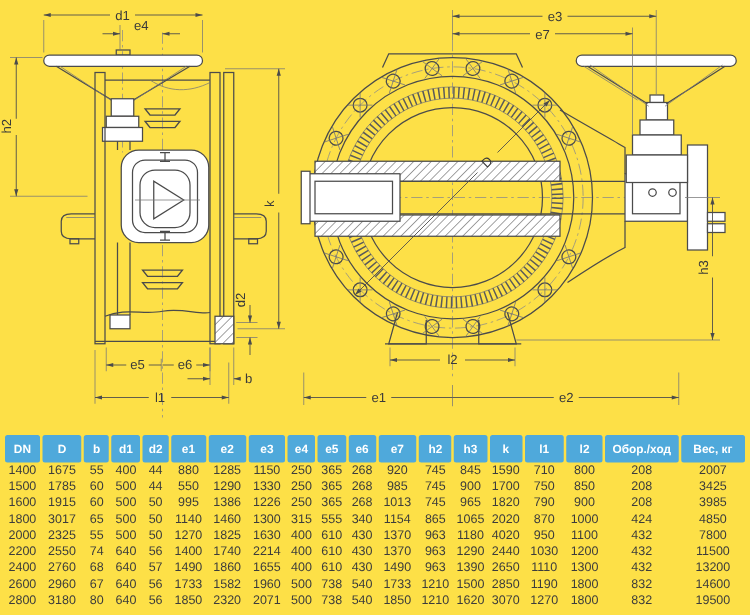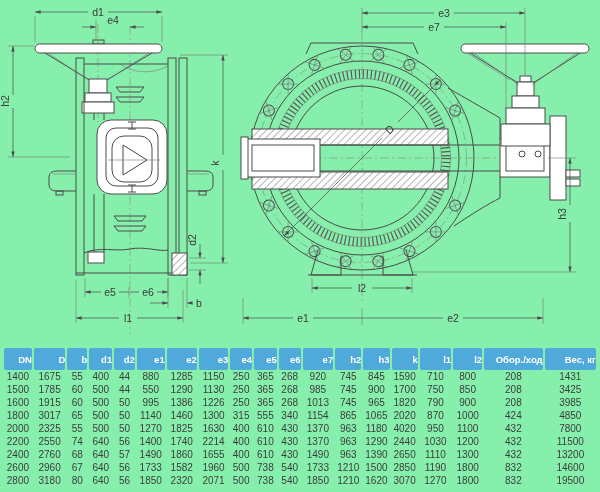--- a/index.html
+++ b/index.html
@@ -1,29 +1,29 @@
 <!DOCTYPE html>
 <html><head>
 <meta charset="utf-8">
 <style>
   html,body{margin:0;padding:0;background:#fff;}
-  .page{width:600px;height:492px;background:#86efac;position:relative;overflow:hidden;
+  .page{width:600px;height:492px;background:#fde047;position:relative;overflow:hidden;
         font-family:"Liberation Sans",sans-serif;}
   .drawing-wrap{width:600px;height:346px;}
   svg text{font-family:"Liberation Sans",sans-serif;font-size:10.5px;fill:#3a3a3a;}
   .ln{stroke:#4b4b4b;stroke-width:1;fill:none;}
   .lnw{stroke:#4b4b4b;stroke-width:1;fill:#fff;}
   .thin{stroke:#777;stroke-width:0.6;fill:none;}
   .cl{stroke:#8a8a8a;stroke-width:0.6;fill:none;stroke-dasharray:9 3 2 3;}
   .dim{stroke:#4b4b4b;stroke-width:0.7;fill:none;}
   .hatchfill{fill:url(#h);stroke:#4b4b4b;stroke-width:1;}
   .whitefill{fill:#fff;stroke:none;}
   table.dim-table{width:596px;margin:2px 2px 0 2px;border-collapse:separate;border-spacing:2px 0;table-layout:fixed;}
   table.dim-table th{background:#4fa9db;color:#fff;font-size:9.5px;font-weight:bold;
-      height:22px;text-align:right;padding:0;border-radius:2px;overflow:hidden;}
+      height:22px;text-align:center;padding:0;border-radius:2px;overflow:hidden;}
   table.dim-table td{font-size:10px;color:#3c3c3c;height:13px;text-align:center;padding:0;
       white-space:nowrap;overflow:hidden;}
 </style>
 </head>
 <body>
 
 <div class="page">
 
   <div class="drawing-wrap">
   <svg width="600" height="346" viewBox="0 0 600 346">
@@ -331,31 +331,31 @@
           <td>250</td>
           <td>365</td>
           <td>268</td>
           <td>920</td>
           <td>745</td>
           <td>845</td>
           <td>1590</td>
           <td>710</td>
           <td>800</td>
           <td>208</td>
-          <td>1431</td>
+          <td>2007</td>
         </tr>
         <tr>
           <td>1500</td>
           <td>1785</td>
           <td>60</td>
           <td>500</td>
           <td>44</td>
           <td>550</td>
           <td>1290</td>
-          <td>1130</td>
+          <td>1330</td>
           <td>250</td>
           <td>365</td>
           <td>268</td>
           <td>985</td>
           <td>745</td>
           <td>900</td>
           <td>1700</td>
           <td>750</td>
           <td>850</td>
           <td>208</td>

